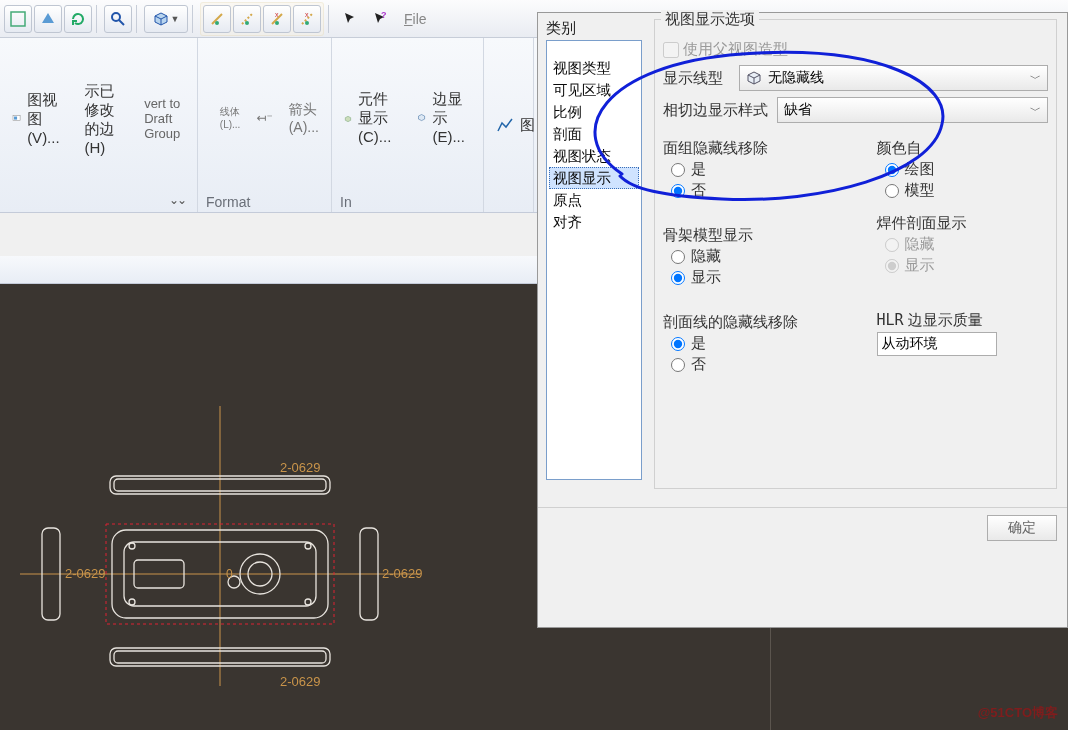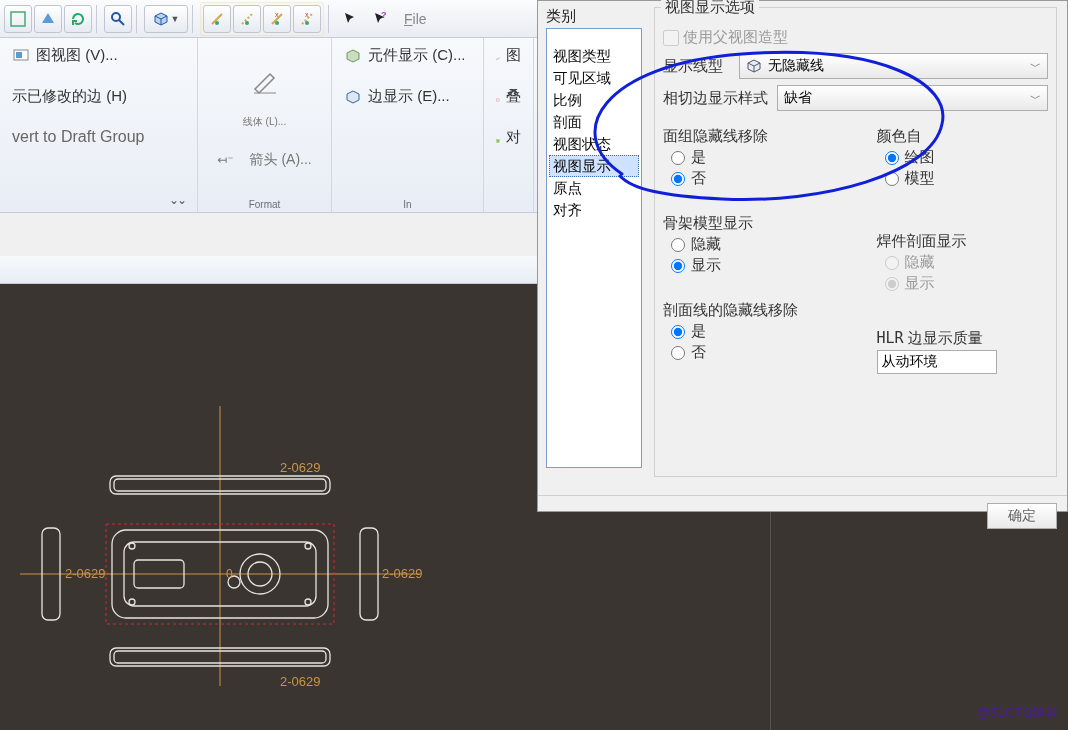--- a/index.html
+++ b/index.html
@@ -20,37 +20,37 @@
 .tb-group { display:flex; gap:2px; padding:2px; border:1px solid #d3c18c33; background:#fbf4df55; border-radius:3px; }
 .file-menu { color:#888; font-size:14px; margin-left:8px; }
 .file-menu u { text-decoration: underline; }
 
 
 .ribbon {
   height: 175px; background: linear-gradient(#f7f9fc,#e8edf5);
   border-bottom: 1px solid #c4cbd9; display:flex;
 }
 .rib-panel { border-right:1px solid #d2d8e2; padding:6px 8px 2px 8px; display:flex; flex-direction:column; }
-.rib-panel .panel-body { flex:1; display:flex; flex-direction:column; gap:18px; }
-.rib-panel .panel-title { text-align:center; color:#6a6f78; font-size:10px; padding:2px 0 0 0; border-top:1px solid #d2d8e200; }
+.rib-panel .panel-body { flex:1; display:flex; flex-direction:row; gap:8px; }
+.rib-panel .panel-title { text-align:left; color:#6a6f78; font-size:14px; padding:2px 0 0 0; border-top:1px solid #d2d8e200; }
 .rib-item { display:flex; align-items:center; gap:6px; font-size:15px; color:#333; padding:2px 4px; }
 .rib-ico { width:18px; height:18px; display:inline-block; }
 .expand-chevs { text-align:right; color:#555; font-size:12px; letter-spacing:-2px; padding-right:4px; }
 
 
 .draw-area {
   position:absolute; left:0; top:256px; width:1068px; height:474px;
   background:#3a3530;
 }
 .draw-top { height:28px; background:linear-gradient(#f7f9fc,#e8edf5); border-bottom:1px solid #c4cbd9;}
 .cad-svg { position:absolute; left:20px; top:90px; }
 
 
 .dialog {
-  position:absolute; left:537px; top:0; width:531px; height:512px;
+  position:absolute; left:537px; top:12px; width:531px; height:616px;
   background:#f0f0f0; border:1px solid #999;
 }
 .dlg-body { display:flex; height:494px; }
 .cat-col { width:110px; padding:6px 6px 6px 8px; }
 .cat-label { font-size:15px; color:#222; margin-bottom:2px; }
 .cat-list { border:1px solid #7a9ecb; background:#fff; height:440px; width:96px; padding:16px 2px; }
 .cat-item { font-size:14.5px; color:#0a0a0a; padding:1px 4px; line-height:20px; cursor:default; white-space:nowrap; }
 .cat-item.sel { background:#cfe3ff; border:1px dotted #3a6fb7; padding:0 3px; }
 
 .opts-col { flex:1; padding:6px 10px 6px 6px; }
@@ -66,21 +66,21 @@
 .radio-row { display:flex; align-items:center; gap:6px; margin:2px 0 2px 8px; font-size:15px; color:#333; }
 .radio-row input { width:14px; height:14px; }
 .sub-title { font-size:15px; color:#333; margin:10px 0 2px 0; }
 
 .cols2 { display:flex; gap:42px; }
 .cols2 > div { flex:1; }
 
 .footer { height:40px; border-top:1px solid #d0d0d0; display:flex; justify-content:flex-end; align-items:center; padding:0 10px; }
 .btn { width:70px; height:26px; border:1px solid #adadad; background:linear-gradient(#fff,#e9e9e9); font-size:14px; color:#666; }
 
-.watermark { position:absolute; right:10px; bottom:8px; color:#4c1d95; font-size:13px; }
+.watermark { position:absolute; right:10px; bottom:8px; color:#7f1d1d; font-size:13px;font-weight:bold; }
 
 .blue-annot { position:absolute; pointer-events:none; z-index:50; }
 
 .hlr-input { width:120px; height:24px; border:1px solid #adadad; background:#fff; padding:6px 4px; font-size:14px; }
 </style>
 </head>
 <body>
 
 <div class="top-toolbar">
   <div class="tb-btn">
@@ -164,21 +164,21 @@
       <div class="rib-item">
           <span class="rib-ico"><svg viewBox="0 0 18 18">
               <rect x="2" y="3" width="14" height="10" fill="#fff" stroke="#888"></rect>
               <rect x="4" y="5" width="6" height="6" fill="#5a9bd4"></rect>
             </svg></span>
           <span>图视图 (V)...</span>
         </div>
       <div class="rib-item">
           <span>示已修改的边 (H)</span>
         </div>
-      <div class="rib-item" style="color:#666;font-family:monospace;font-size:16px">
+      <div class="rib-item" style="color:#666;font-family:monospace;font-size:13px">
           <span>vert to Draft Group</span>
         </div>
     </div>
     <div class="expand-chevs">⌄⌄</div>
     <div class="panel-title"></div>
   </div>
   <div class="rib-panel" style="width:134px">
     <div class="panel-body" style="align-items:center;justify-content:center">
       <svg width="30" height="26">
           <path d="M5 20 L20 5 L24 9 L9 24 Z" fill="none" stroke="#888" stroke-width="1.5"></path>
@@ -367,21 +367,21 @@
             <div class="sub-title">颜色自</div>
             <label class="radio-row">
                 <input type="radio" name="colr" checked="" style="">
                 <span>绘图</span>
               </label>
             <label class="radio-row">
                 <input type="radio" name="colr" style="">
                 <span>模型</span>
               </label>
 
-            <div class="sub-title" style="margin-top:44px">焊件剖面显示</div>
+            <div class="sub-title" style="margin-top:14px">焊件剖面显示</div>
             <label class="radio-row" style="color:#9a9a9a">
                 <input type="radio" name="weld" disabled="" style="">
                 <span>隐藏</span>
               </label>
             <label class="radio-row" style="color:#9a9a9a">
                 <input type="radio" name="weld" disabled="" checked="" style="">
                 <span>显示</span>
               </label>
 
             <div class="sub-title" style="margin-top:36px"><span style="font-family:monospace">HLR</span> 边显示质量</div>

